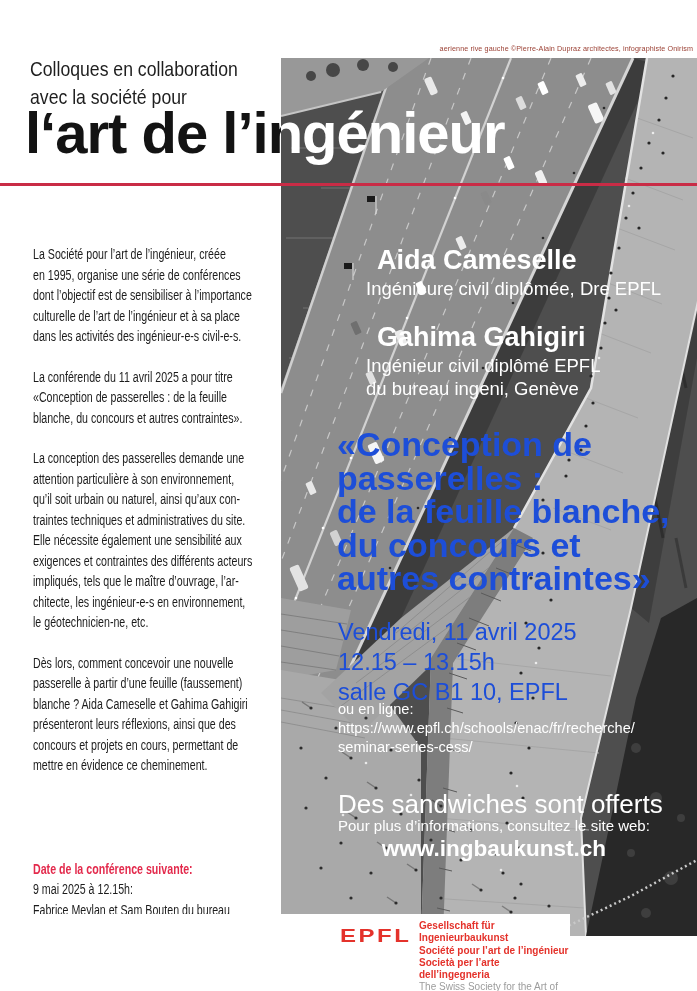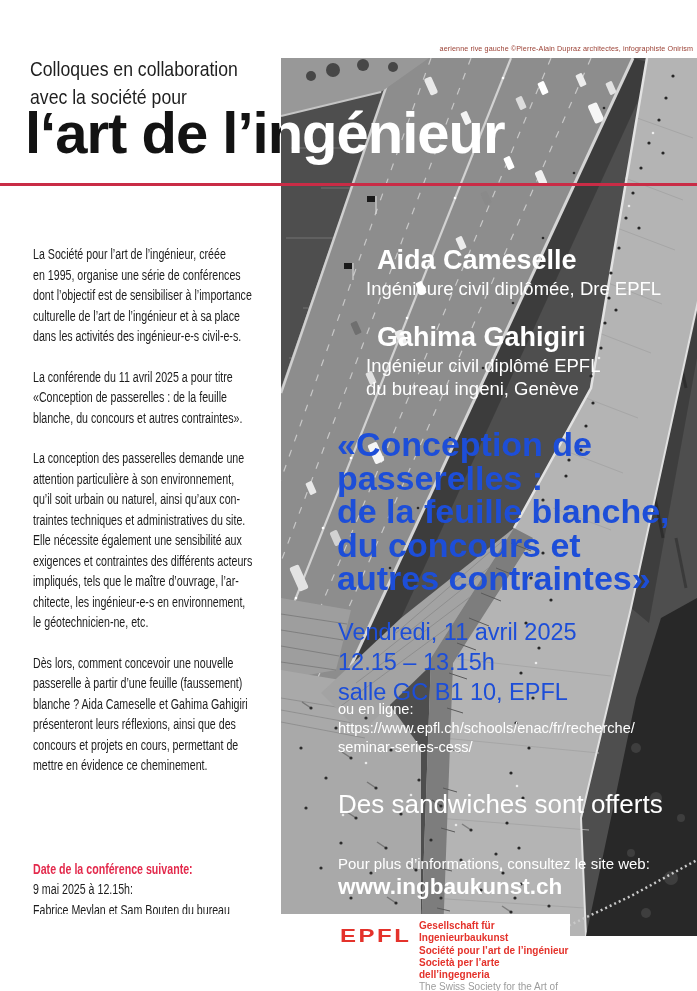--- a/index.html
+++ b/index.html
@@ -35,21 +35,21 @@
   
   .speakers{left:338px;top:243px;color:#fff;}
   .spk-name{font-size:27px;font-weight:700;line-height:34px;white-space:nowrap;margin-left:39px;}
   .spk-role{font-size:18.5px;line-height:23px;white-space:nowrap;margin-left:28px;}
   .spk2{margin-top:20px;}
   .talk-title{left:337px;top:428px;font-size:34px;font-weight:700;line-height:33.5px;
               color:#1d4ed8;white-space:nowrap;}
   .when{left:338px;top:617px;font-size:23.5px;line-height:30px;color:#1d4ed8;white-space:nowrap;}
   .online{left:338px;top:700px;font-size:14.6px;line-height:18.8px;color:#fff;white-space:nowrap;}
   .sandwich{left:338px;top:789px;font-size:26px;line-height:30px;color:#fff;white-space:nowrap;}
-  .moreinfo{left:338px;top:854px;color:#fff;white-space:nowrap;}
+  .moreinfo{left:338px;top:816px;color:#fff;white-space:nowrap;text-align:center;}
   .moreinfo .label{font-size:15px;line-height:19px;}
   .website{font-size:22.5px;font-weight:700;line-height:27px;}
 
   
   .footer{left:0;top:914px;width:570px;height:55px;background:#fff;}
   .epfl{position:absolute;left:340px;top:11px;font-size:24px;font-weight:800;color:#e4322b;
         letter-spacing:2.5px;transform:scaleY(0.78);transform-origin:0 0;}
   .org{position:absolute;left:419px;top:6px;font-size:10px;line-height:12.3px;}
   .org .red div{color:#e4322b;font-weight:700;}
   .org .gray{color:#9c9c9c;}

